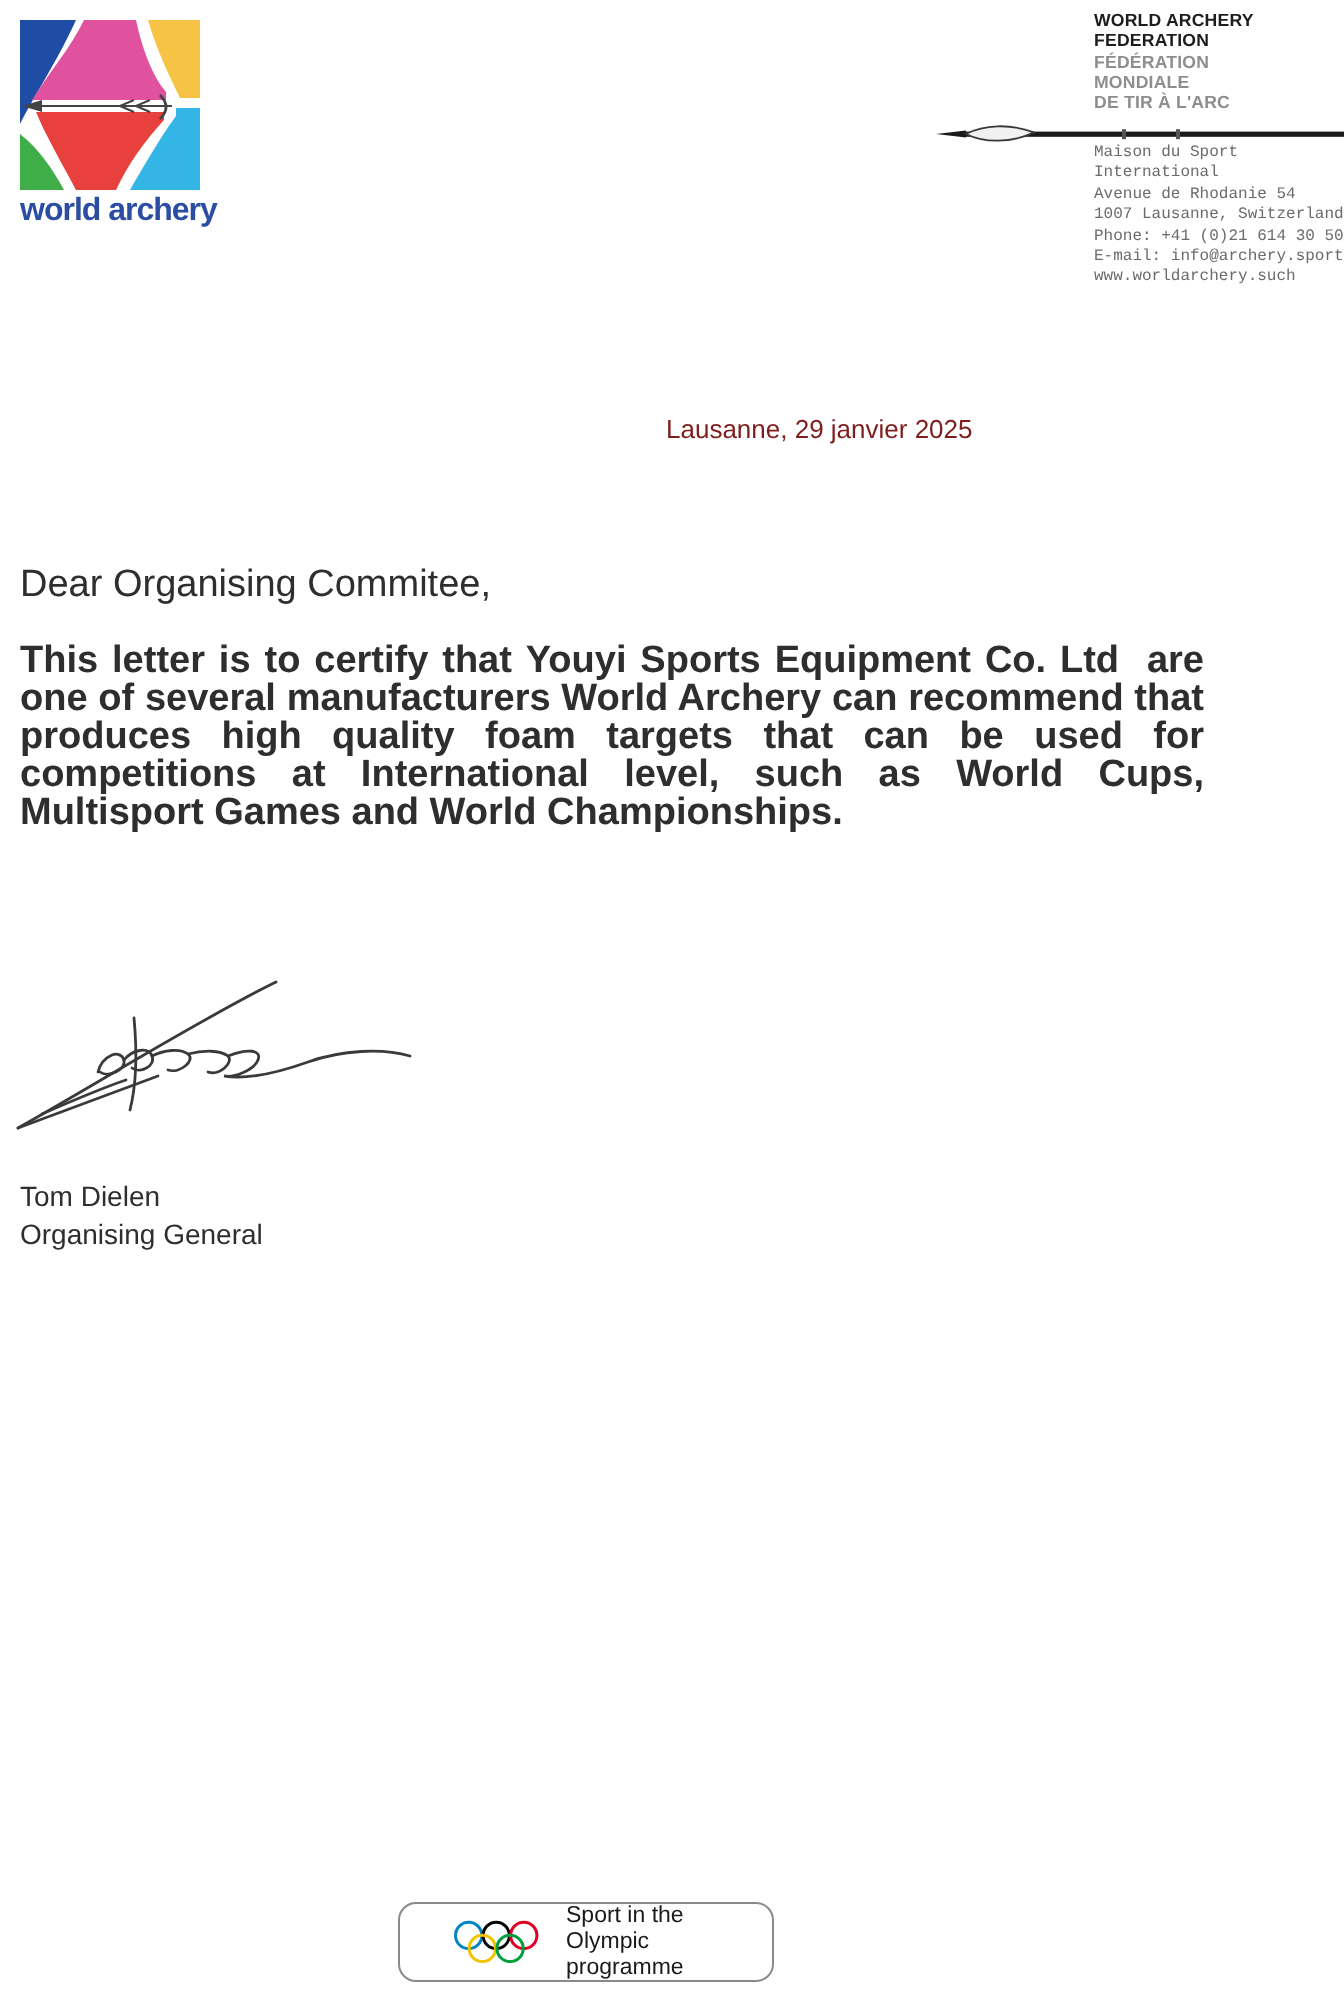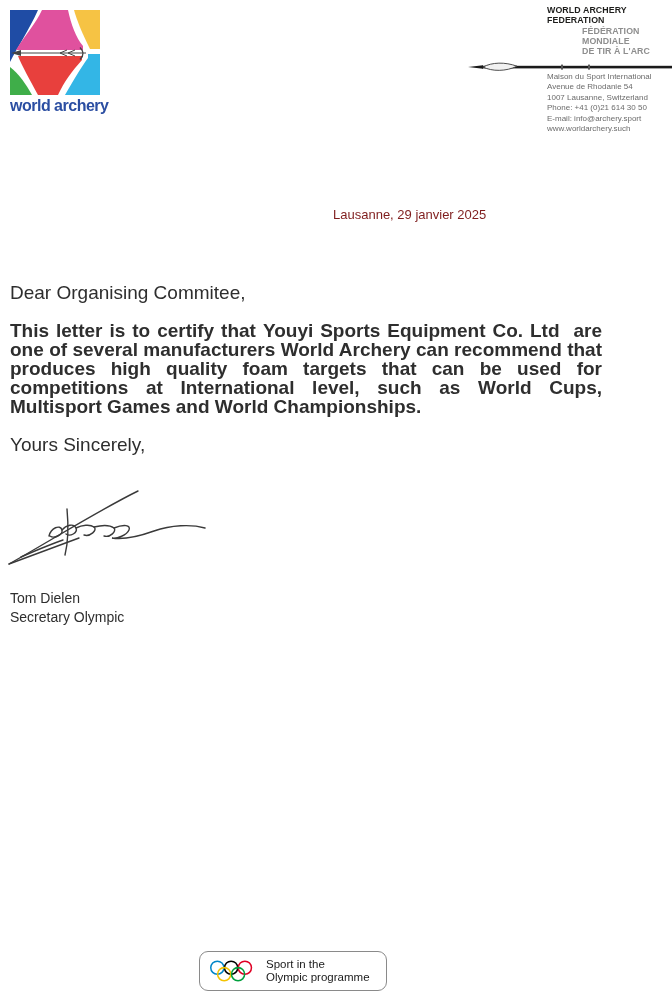--- a/index.html
+++ b/index.html
@@ -22,25 +22,25 @@
     font-size: 16px;
     font-weight: bold;
     letter-spacing: -0.5px;
     color: #2b4ea2;
     white-space: nowrap;
   }
 
   
   .org-title { position: absolute; left: 547px; top: 5px; font-weight: bold; }
   .org-title .en { font-size: 8.8px; line-height: 10.3px; color: #1d1d1b; letter-spacing: 0.1px; }
-  .org-title .fr { font-size: 8.8px; line-height: 10.3px; color: #8e8e8e; letter-spacing: 0.1px; margin-left: 35px; }
+  .org-title .fr { font-size: 8.8px; line-height: 10.3px; color: #8e8e8e; letter-spacing: 0.1px; }
   .header-arrow { position: absolute; left: 468px; top: 60px; width: 204px; height: 14px; }
   .address-block {
     position: absolute; left: 547px; top: 72px;
-    font-size: 8px; line-height: 10.4px; color: #6b6b6b;
+    font-size: 8px; line-height: 10.4px; color: #6b6b6b; font-family: Liberation Mono, monospace;
   }
 
   
   .dateline {
     position: absolute; left: 333px; top: 207px;
     font-size: 13px; color: #7f1d1d;
   }
   .letter-body {
     position: absolute; left: 10px; top: 283px; width: 592px;
     font-size: 19px; line-height: 19px; color: #2e2e2e;
@@ -54,21 +54,21 @@
   .signature-wrap { position: absolute; left: 5px; top: 483px; width: 215px; height: 85px; }
   .signer-block { position: absolute; left: 10px; top: 589px; font-size: 14px; line-height: 19px; }
 
   
   .olympic-box {
     position: absolute; left: 199px; top: 951px;
     width: 188px; height: 40px;
     border: 1px solid #8a8a8a;
     border-radius: 9px;
     display: flex; align-items: center;
-    padding-left: 8px;
+    padding-left: 25px;
     background: #fff;
   }
   .olympic-rings { width: 48px; height: 26px; flex: 0 0 auto; }
   .olympic-label {
     margin-left: 10px;
     font-size: 11.5px; line-height: 13px; color: #1a1a1a;
   }
 </style>
 </head>
 <body>
@@ -123,40 +123,39 @@
     <div>Phone: +41 (0)21 614 30 50</div>
     <div>E-mail: info@archery.sport</div>
     <div>www.worldarchery.such</div>
   </div>
 
   <div class="dateline">Lausanne, 29 janvier 2025</div>
 
   <div class="letter-body">
     <p class="salutation">Dear Organising Commitee,</p>
     <p class="para-main"><span>This letter is to certify that </span><b>Youyi Sports Equipment Co. Ltd</b><span>&nbsp; are one of several manufacturers World Archery can recommend that produces high quality foam targets that can be used for competitions at International level, such as World Cups, Multisport Games and World Championships.</span></p>
-    <p class="closing">Yours Sincerely,</p>
   </div>
 
   <svg class="signature-wrap" viewBox="0 0 215 85" xmlns="http://www.w3.org/2000/svg">
     <g stroke="#3a3a3a" stroke-width="1.4" fill="none" stroke-linecap="round">
       <path d="M4,81 C40,61 96,26 133,8"></path>
       <path d="M4,81 C28,72 52,63 74,55"></path>
       <path d="M16,74 C32,67 46,61 58,57"></path>
       <path d="M62,26 C63.5,42 63.5,58 60,72"></path>
       <path d="M44,53 C46,45 55,41 57,47 C58,52 49,56 45,53"></path>
       <path d="M57,47 C61,42 69,40 71,45 C73,50 65,54 61,51"></path>
       <path d="M71,45 C77,42 85,41 89,44 C93,47 85,54 79,52"></path>
       <path d="M89,44 C97,42 105,42 109,45 C112,48 105,55 99,53"></path>
       <path d="M109,45 C119,41 126,42 124,47 C122,52 112,56 107,55 C119,57 135,53 149,48 C166,42 186,41 200,45"></path>
     </g>
   </svg>
 
   <div class="signer-block">
     <div>Tom Dielen</div>
-    <div>Secretary Olympic</div>
+    <div>Organising General</div>
   </div>
 
   <div class="olympic-box">
     <svg class="olympic-rings" viewBox="0 0 54 26" xmlns="http://www.w3.org/2000/svg">
       <g fill="none" stroke-width="1.7">
         <circle cx="10.5" cy="9.3" r="7.4" stroke="#0085C7"></circle>
         <circle cx="26" cy="9.3" r="7.4" stroke="#000000"></circle>
         <circle cx="41.5" cy="9.3" r="7.4" stroke="#DF0024"></circle>
         <circle cx="18.2" cy="16.6" r="7.4" stroke="#F4C300"></circle>
         <circle cx="33.8" cy="16.6" r="7.4" stroke="#009F3D"></circle>

